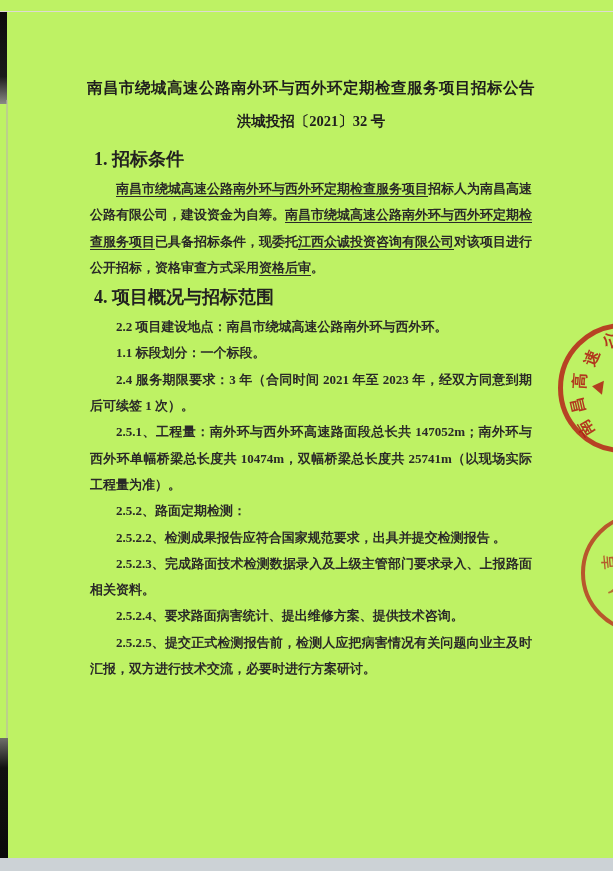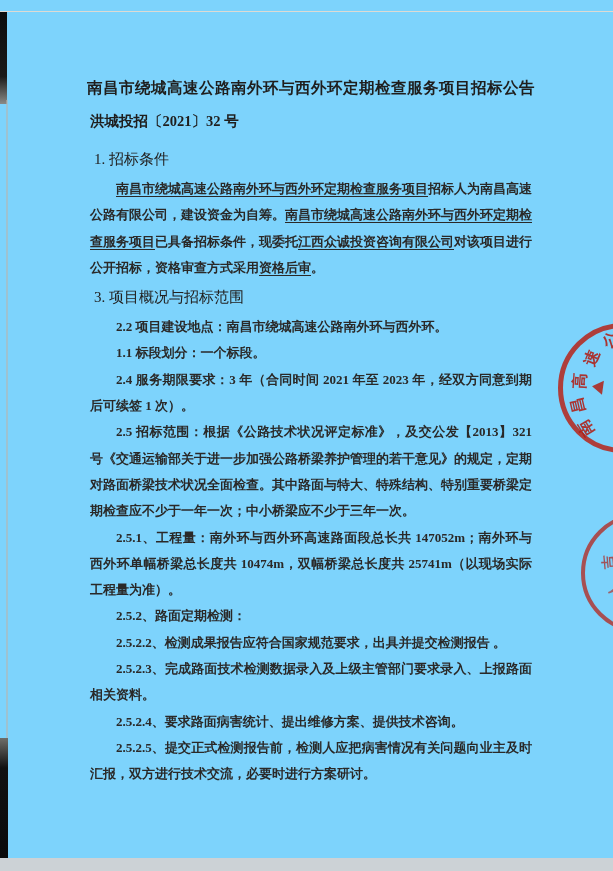--- a/index.html
+++ b/index.html
@@ -1,38 +1,38 @@
 <!DOCTYPE html>
 <html><head>
 <meta charset="utf-8">
 <style>
   html,body{margin:0;padding:0;background:#e8e8e8;}
   .page{
     position:relative;
     width:613px;height:871px;
-    background:#7dd3fc;
+    background:#bef264;
     overflow:hidden;
     font-family:"Liberation Serif","DejaVu Serif",serif;
     color:#262524;
   }
   
   .edge-top-line{position:absolute;left:0;top:11px;width:613px;height:1px;background:#dedad3;}
   .edge-left-strip-top{position:absolute;left:0;top:12px;width:7px;height:92px;background:linear-gradient(180deg,#0c0c0c 0%,#1a1a1a 70%,#8a8a86 100%);}
   .edge-left-line{position:absolute;left:6px;top:100px;width:2px;height:640px;background:#b9b4ab;opacity:.55;}
   .edge-left-strip-bottom{position:absolute;left:0;top:738px;width:8px;height:120px;background:linear-gradient(180deg,#6e6e6a 0%,#111 25%,#0a0a0a 100%);}
   .edge-bottom-band{position:absolute;left:0;bottom:0;width:613px;height:13px;background:#ccd2d6;}
 
   
   .content{position:absolute;left:90px;top:76px;width:442px;}
   .title{
     text-align:center;font-weight:700;font-size:15.5px;line-height:24px;
     letter-spacing:.5px;margin:0 0 9px -12px;width:466px;color:#1f1e1d;
   }
-  .doc-number{text-align:left;font-weight:700;font-size:14.5px;line-height:24px;margin:0 0 15px 0;color:#1f1e1d;}
-  .sec-heading{font-weight:400;font-size:15px;line-height:23px;margin:0 0 5px 4px;color:#222120;}
+  .doc-number{text-align:center;font-weight:700;font-size:14.5px;line-height:24px;margin:0 0 15px 0;color:#1f1e1d;}
+  .sec-heading{font-weight:700;font-size:18px;line-height:23px;margin:0 0 5px 4px;color:#222120;}
   .sec-heading.second{margin-top:5px;}
   p.body{
     margin:0;font-size:13px;line-height:26.3px;font-weight:600;
     text-align:justify;text-indent:2em;color:#2a2928;
   }
   p.body u{text-decoration:underline;text-underline-offset:3px;text-decoration-thickness:1px;margin-top:27px;}
 
   
   .seal{position:absolute;border-radius:50%;border-style:solid;border-color:rgba(182,35,25,.85);}
   .seal-1{left:558px;top:323px;width:120px;height:120px;border-width:5px;}
@@ -67,26 +67,25 @@
 
   <div class="content">
 
     <div class="title">南昌市绕城高速公路南外环与西外环定期检查服务项目招标公告</div>
     <div class="doc-number">洪城投招〔2021〕32 号</div>
 
     <div class="sec-heading">1. 招标条件</div>
 
     <p class="body"><u>南昌市绕城高速公路南外环与西外环定期检查服务项目</u><span>招标人为南昌高速公路有限公司，建设资金为自筹。</span><u>南昌市绕城高速公路南外环与西外环定期检查服务项目</u><span>已具备招标条件，现委托</span><u>江西众诚投资咨询有限公司</u><span>对该项目进行公开招标，资格审查方式采用</span><u>资格后审</u><span>。</span></p>
 
-    <div class="sec-heading second">3. 项目概况与招标范围</div>
+    <div class="sec-heading second">4. 项目概况与招标范围</div>
 
     <p class="body">2.2 项目建设地点：南昌市绕城高速公路南外环与西外环。</p>
     <p class="body">1.1 标段划分：一个标段。</p>
     <p class="body">2.4 服务期限要求：3 年（合同时间 2021 年至 2023 年，经双方同意到期后可续签 1 次）。</p>
-    <p class="body">2.5 招标范围：根据《公路技术状况评定标准》，及交公发【2013】321 号《交通运输部关于进一步加强公路桥梁养护管理的若干意见》的规定，定期对路面桥梁技术状况全面检查。其中路面与特大、特殊结构、特别重要桥梁定期检查应不少于一年一次；中小桥梁应不少于三年一次。</p>
     <p class="body">2.5.1、工程量：南外环与西外环高速路面段总长共 147052m；南外环与西外环单幅桥梁总长度共 10474m，双幅桥梁总长度共 25741m（以现场实际工程量为准）。</p>
     <p class="body">2.5.2、路面定期检测：</p>
     <p class="body">2.5.2.2、检测成果报告应符合国家规范要求，出具并提交检测报告 。</p>
     <p class="body">2.5.2.3、完成路面技术检测数据录入及上级主管部门要求录入、上报路面相关资料。</p>
     <p class="body">2.5.2.4、要求路面病害统计、提出维修方案、提供技术咨询。</p>
     <p class="body">2.5.2.5、提交正式检测报告前，检测人应把病害情况有关问题向业主及时汇报，双方进行技术交流，必要时进行方案研讨。</p>
 
   </div>
 
   <div class="seal seal-1">

